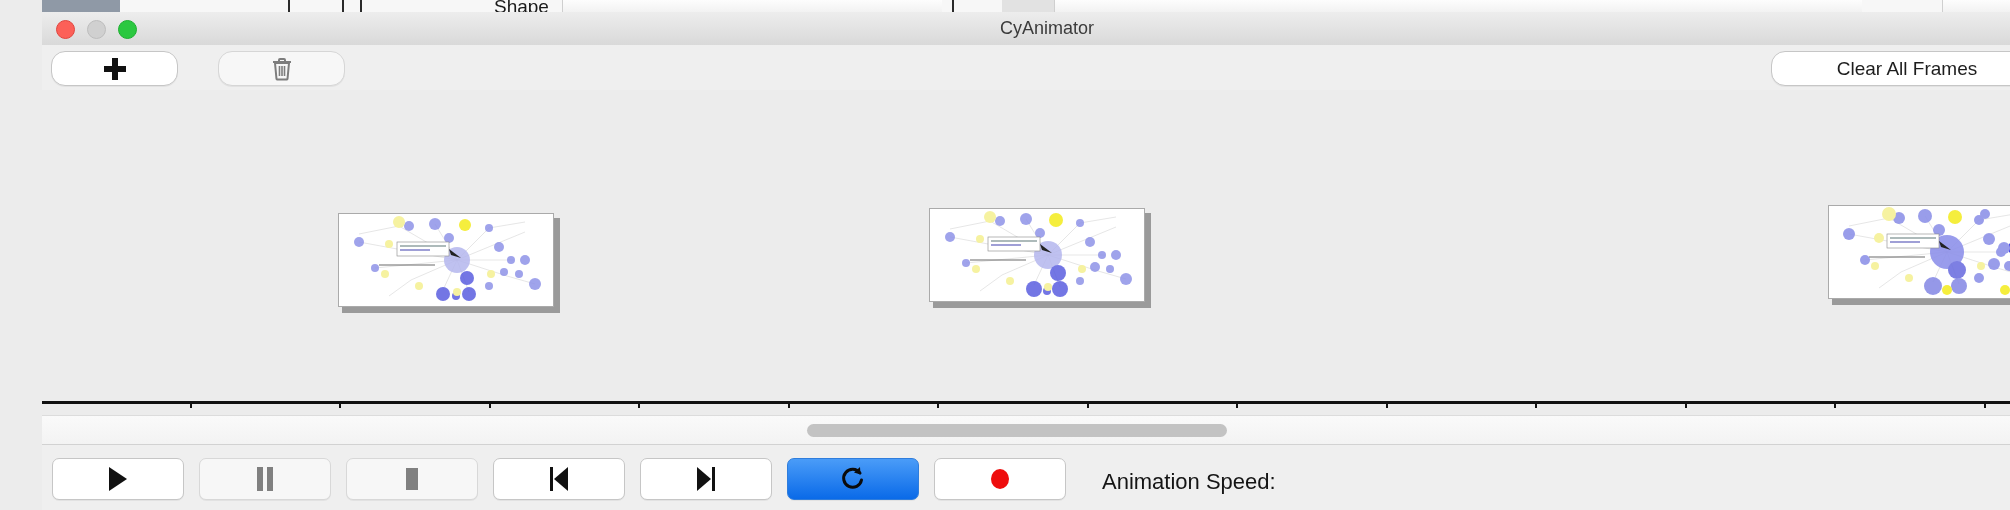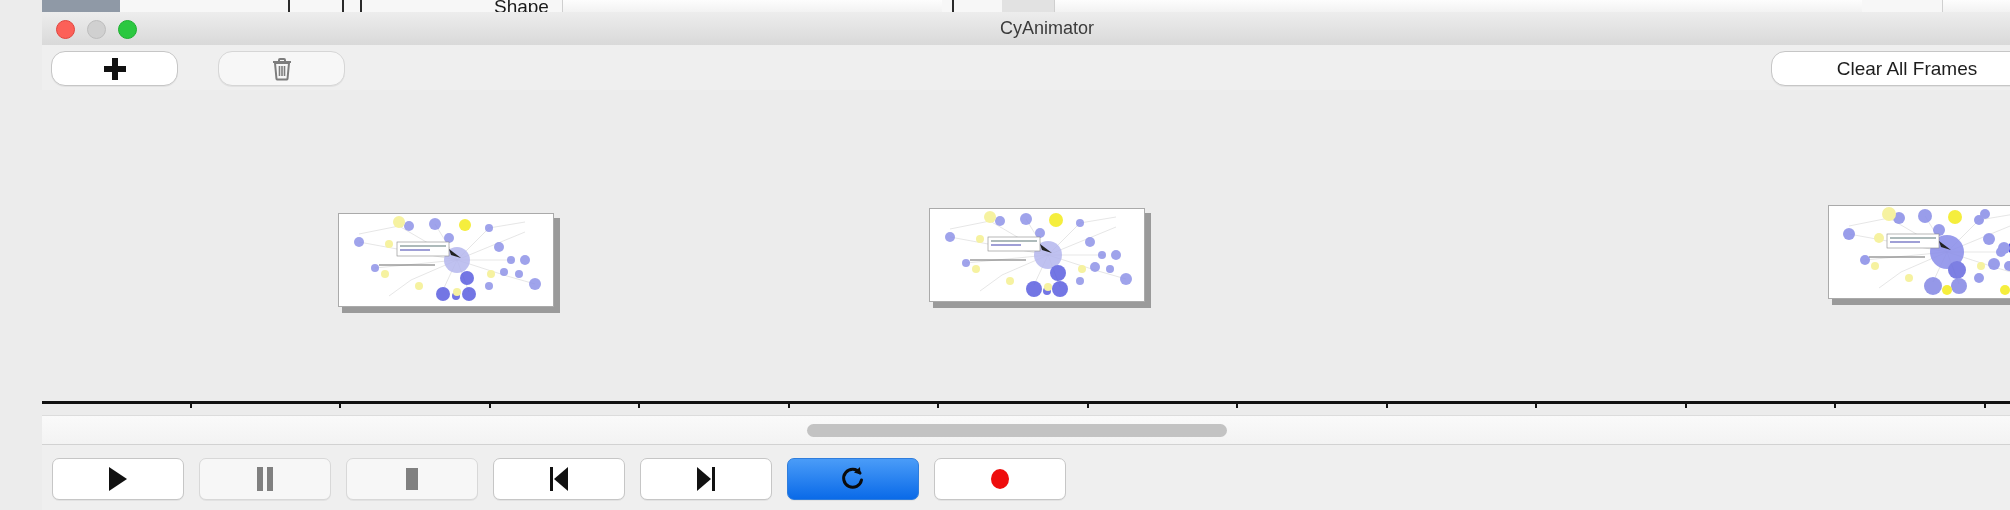--- a/index.html
+++ b/index.html
@@ -382,16 +382,17 @@
         <path d="M20 2 L20.5 9.5 L14 7.5 Z" fill="#0b0b0b"></path>
       </svg>
     </div>
 
     <div class="cbtn" id="c-rec">
       <svg width="26" height="28" viewBox="0 0 26 28">
         <ellipse cx="13" cy="14" rx="9" ry="10" fill="#ee0d0d"></ellipse>
       </svg>
     </div>
 
+    <div class="speed-label">Animation Speed:</div>
 
   </div>
 
 </div>
 
 </body></html>

